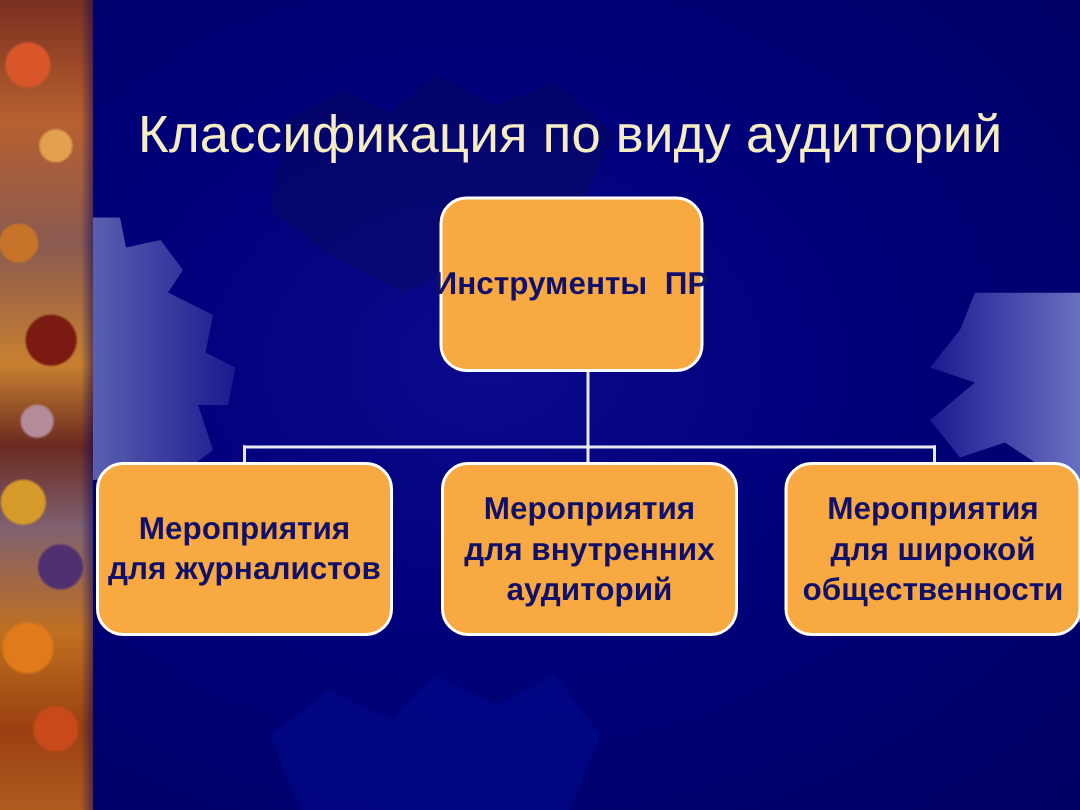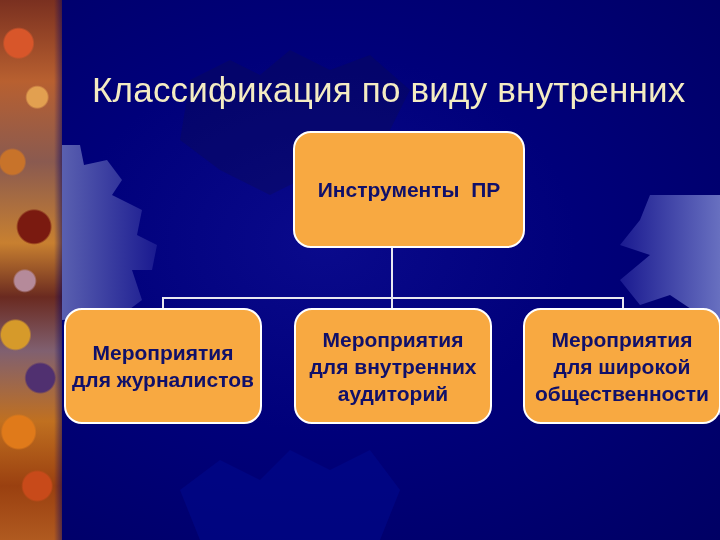--- a/index.html
+++ b/index.html
@@ -57,29 +57,29 @@
   </svg>
   <svg class="gear" style="left:170px;top:40px" width="260" height="160" viewBox="0 0 260 160" opacity="0.35">
     <path d="M20,40 L60,20 L90,35 L120,10 L160,30 L200,15 L240,50 L220,90 L250,120 L200,150 L150,130 L100,155 L50,130 L10,100 Z" fill="#0c0c50"></path>
   </svg>
   <svg class="gear" style="left:180px;top:440px" width="220" height="100" viewBox="0 0 220 100" opacity="0.5">
     <path d="M0,50 L40,20 L80,40 L110,10 L150,30 L190,10 L220,50 L200,100 L20,100 Z" fill="#000a90"></path>
   </svg>
 
   <div class="left-strip"></div>
 
-  <div class="title">Классификация по виду внутренних</div>
+  <div class="title">Классификация по виду аудиторий</div>
 
   <div class="line" style="left:391px;top:246px;width:2px;height:52px;"></div>
   <div class="line" style="left:162px;top:297px;width:462px;height:2px;"></div>
   <div class="line" style="left:162px;top:297px;width:2px;height:14px;"></div>
   <div class="line" style="left:391px;top:297px;width:2px;height:14px;"></div>
   <div class="line" style="left:622px;top:297px;width:2px;height:14px;"></div>
 
-  <div class="node" style="left:293px;top:131px;width:232px;height:117px;">
+  <div class="node" style="left:293px;top:131px;width:176px;height:117px;">
     <span>Инструменты  ПР</span>
   </div>
 
   <div class="node" style="left:64px;top:308px;width:198px;height:116px;">
     <span>Мероприятия
 для журналистов</span>
   </div>
   <div class="node" style="left:294px;top:308px;width:198px;height:116px;">
     <span>Мероприятия
 для внутренних

